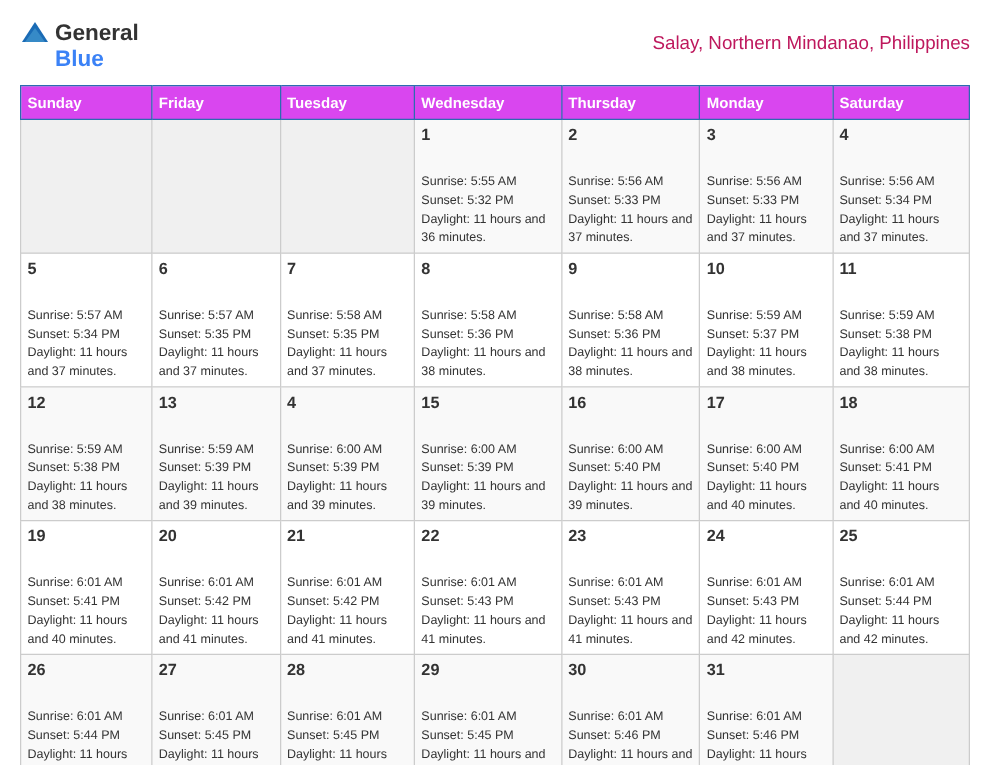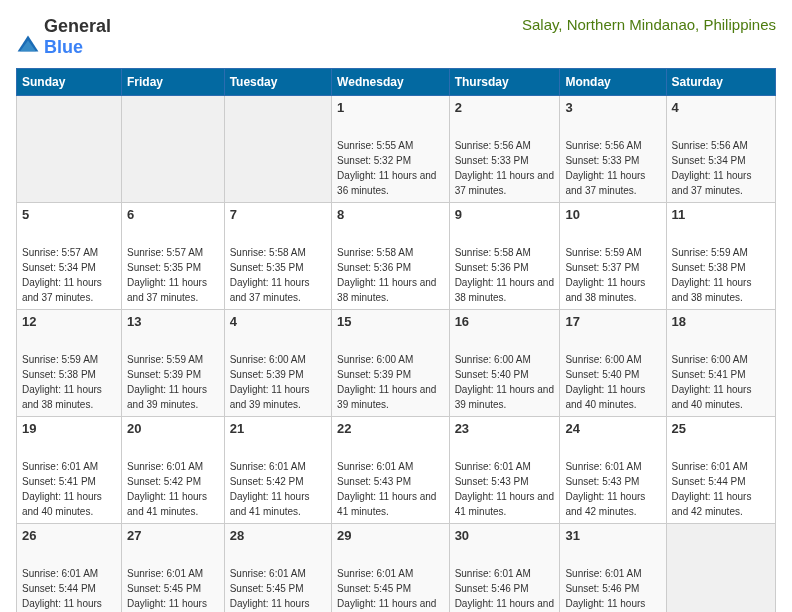--- a/index.html
+++ b/index.html
@@ -11,21 +11,21 @@
       padding: 16px;
     }
     .header {
       display: flex;
       justify-content: space-between;
       align-items: flex-start;
       margin-bottom: 10px;
     }
     .logo {
       display: flex;
-      align-items: flex-end;
+      align-items: flex-start;
       gap: 4px;
     }
     .logo-text-general {
       font-size: 18px;
       font-weight: bold;
       color: #333;
     }
     .logo-text-blue {
       font-size: 18px;
       font-weight: bold;
@@ -38,30 +38,30 @@
     .title-block {
       text-align: right;
     }
     .month-title {
       font-size: 32px;
       font-weight: bold;
       color: #222;
     }
     .location-title {
       font-size: 15px;
-      color: #4d7c0f;
-      margin-top: 0;
+      color: #be185d;
+      margin-top: 10px;
     }
     table {
       width: 100%;
       border-collapse: collapse;
       font-size: 11px;
     }
     thead tr th {
-      background-color: #0369a1;
+      background-color: #d946ef;
       color: #fff;
       text-align: left;
       padding: 6px 5px;
       font-size: 12px;
       border: 1px solid #2b6cb0;
     }
     tbody tr td {
       vertical-align: top;
       border: 1px solid #ccc;
       padding: 4px 5px;

